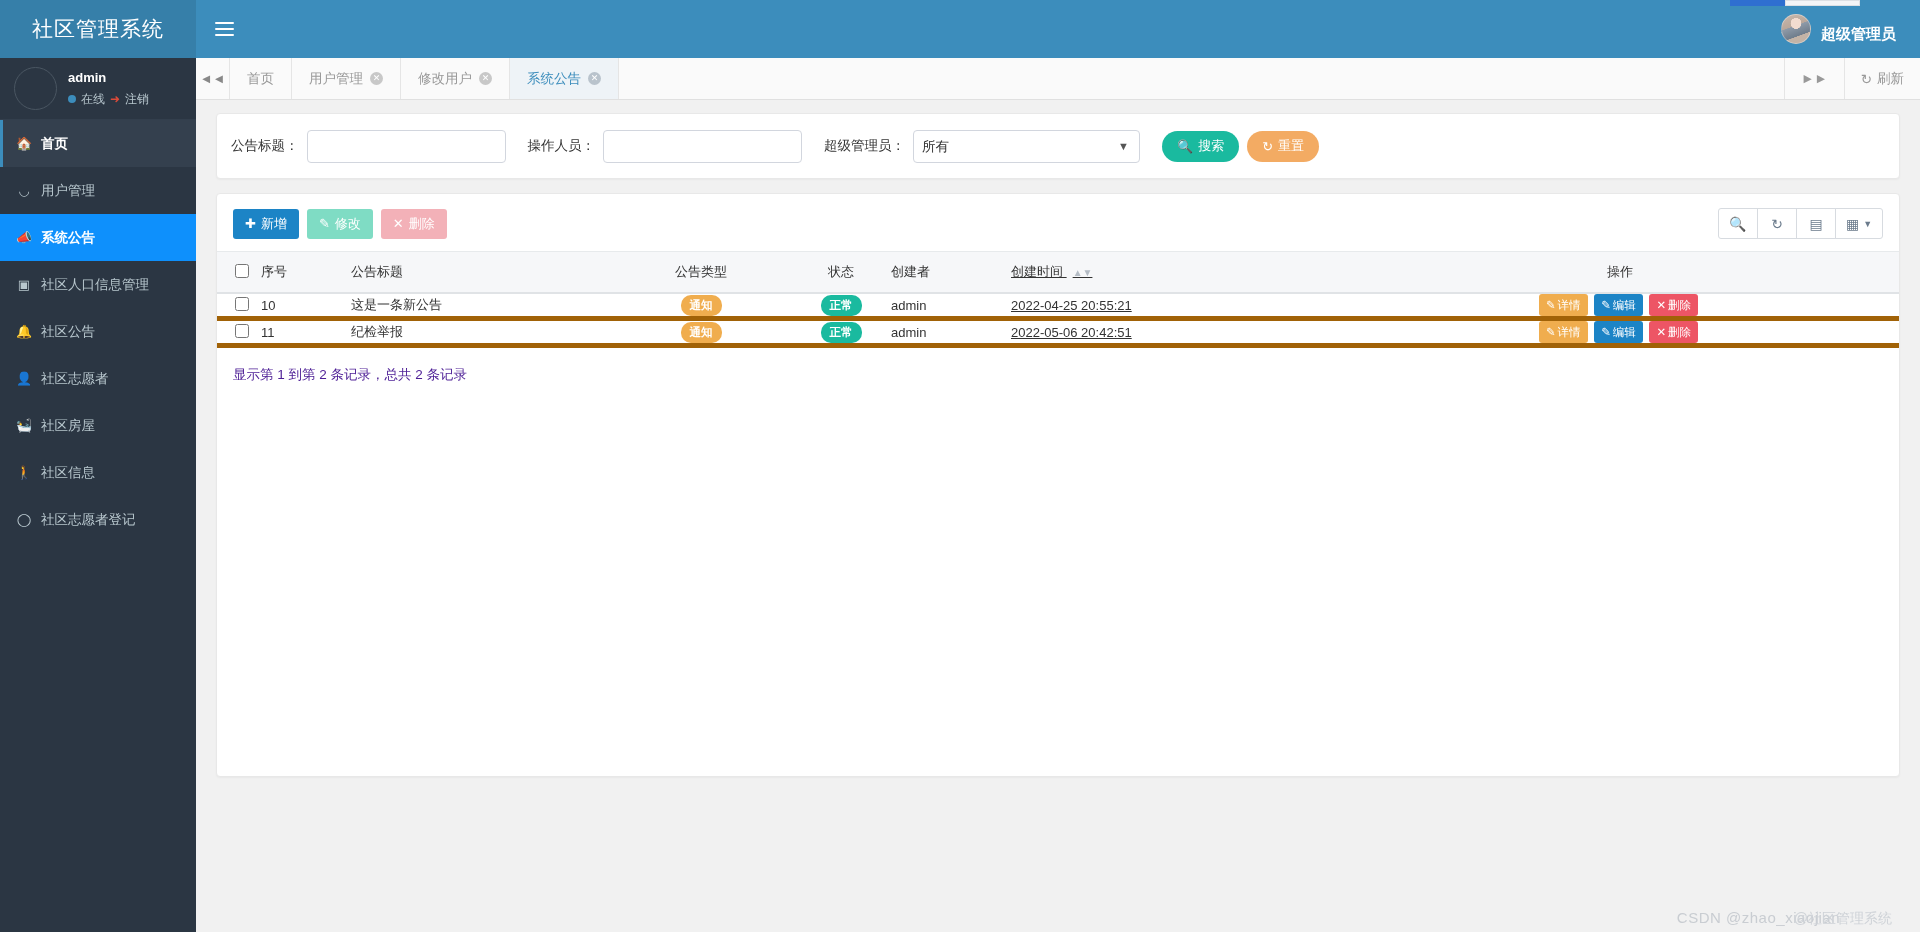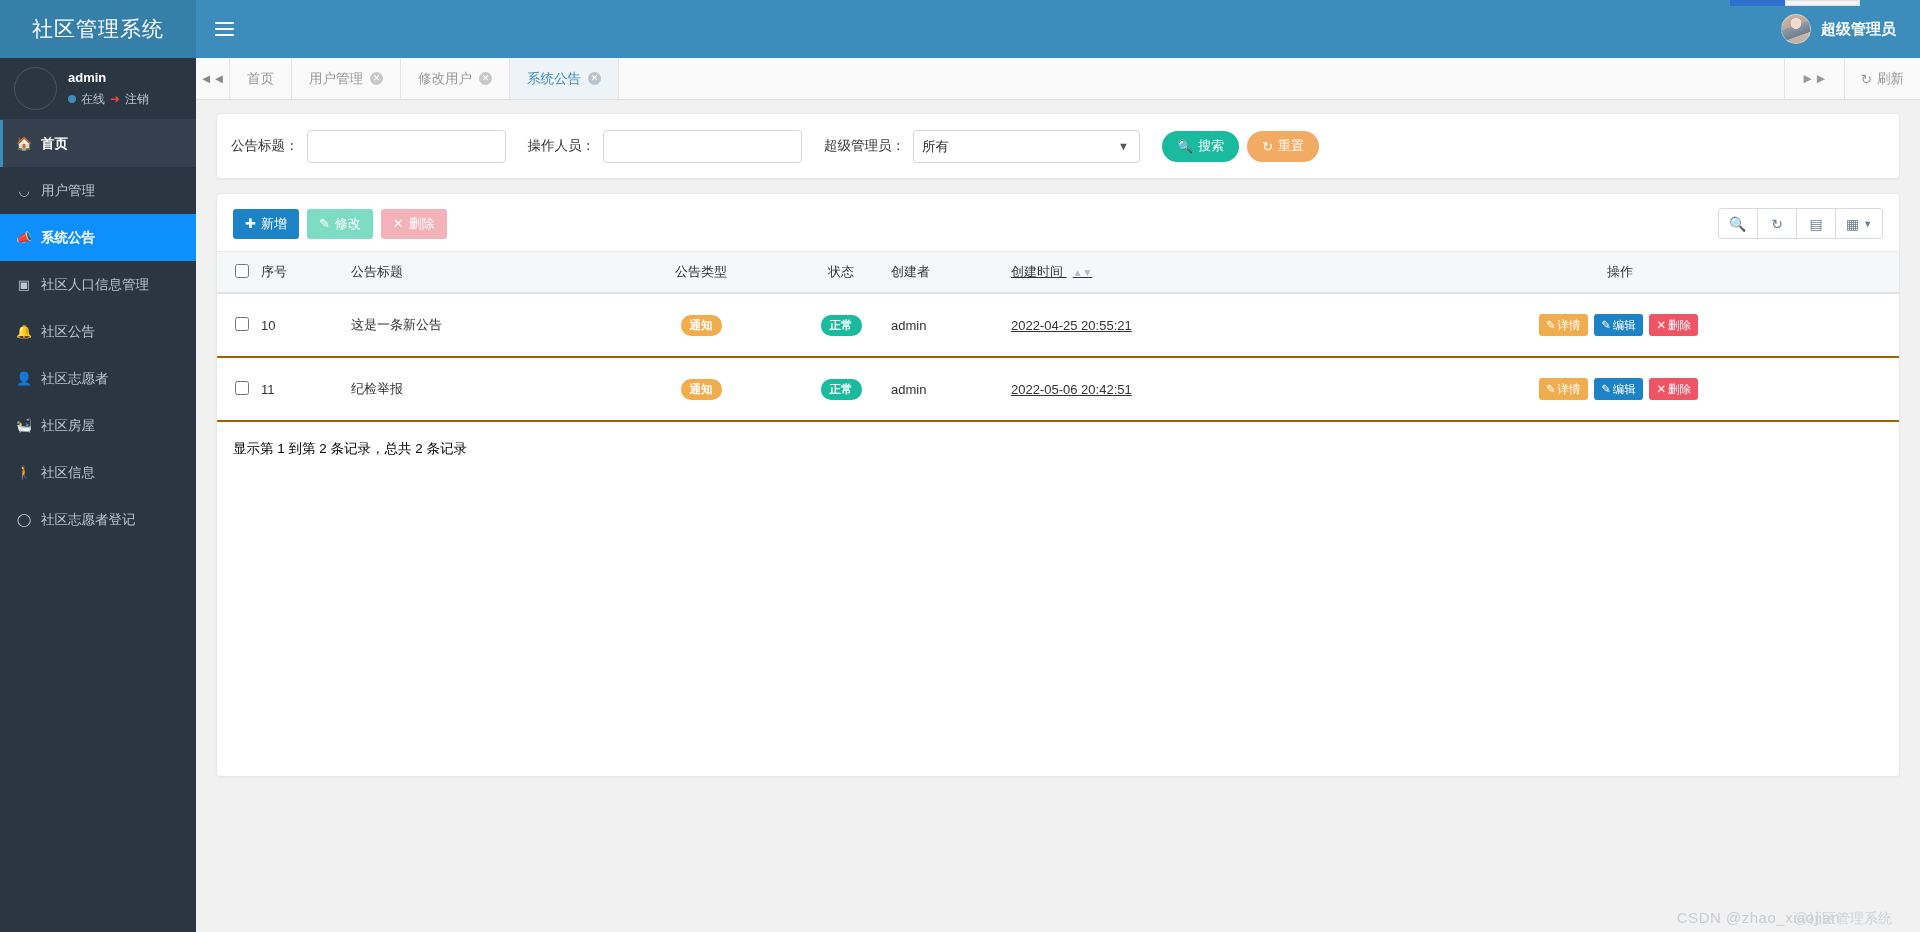--- a/index.html
+++ b/index.html
@@ -29,21 +29,21 @@
   .hamburger {
     width: 56px; height: 58px;
     display: flex; align-items: center; justify-content: center;
     color: #fff; font-size: 20px; cursor: pointer;
   }
   .hamburger .bars { display:inline-block; width:19px; }
   .hamburger .bars i {
     display:block; height:2px; background:#fff; margin:4px 0; border-radius:1px;
   }
   .topbar-right {
-    margin-left: auto; display: flex; align-items: center;
+    margin-left: auto; display: flex; align-items: flex-end;
     padding-right: 24px; gap: 10px;
   }
   .avatar-sm {
     width: 30px; height: 30px; border-radius: 50%;
     background:
       radial-gradient(circle at 50% 30%, #f2dcd0 0 22%, transparent 23%),
       linear-gradient(160deg, #c8b8ad 0%, #b9a79a 40%, #8e9aa8 41%, #6f7d8c 70%, #c3b3a6 71%);
     overflow: hidden; flex: 0 0 30px;
     border: 1px solid rgba(255,255,255,.35);
   }
@@ -207,22 +207,22 @@
 
   table.grid { width: 100%; border-collapse: collapse; }
   table.grid thead th {
     background: #f6f7f9;
     border-top: 1px solid #e7eaec;
     border-bottom: 2px solid #e0e3e6;
     font-size: 13px; color: #333; font-weight: normal;
     padding: 11px 0; text-align: left;
   }
   table.grid tbody td {
-    border-bottom: 2px solid #a16207;
-    padding: 20px 0; font-size: 13px; color: #333;
+    border-bottom: 5px solid #a16207;
+    padding: 0 0; font-size: 13px; color: #333;
     vertical-align: middle;
   }
   .c-chk   { width: 44px; padding-left: 18px !important; }
   .c-seq   { width: 90px; }
   .c-title { width: 260px; }
   .c-type  { width: 180px; text-align: center !important; }
   .c-state { width: 100px; text-align: center !important; }
   .c-owner { width: 120px; }
   .c-time  { width: 330px; text-decoration: underline; }
   .c-ops   { text-align: center !important; }
@@ -243,21 +243,21 @@
     height: 22px; padding: 0 7px;
     font-size: 11.5px; color: #fff; cursor: pointer; margin-right: 3px;
     font-family: "Liberation Sans", sans-serif;
   }
   .op-detail { background: #f0ad4e; }
   .op-edit   { background: #1c84c6; }
   .op-del    { background: #ed5565; }
   .sort-ico { color: #b4bcc5; font-size: 10px; margin-left: 6px; }
 
   .pagination-info {
-    padding: 18px 16px 0 16px; font-size: 13.5px; color: #000000;
+    padding: 18px 16px 0 16px; font-size: 13.5px; color: #4c1d95;
   }
 
   .watermark-csdn {
     position: absolute; right: 80px; bottom: 6px;
     color: #c9cdd2; font-size: 15px; letter-spacing: .5px;
     white-space: nowrap;
   }
   .watermark-sys {
     position: absolute; right: 28px; bottom: 4px;
     color: #cfd3d8; font-size: 14px; white-space: nowrap;

